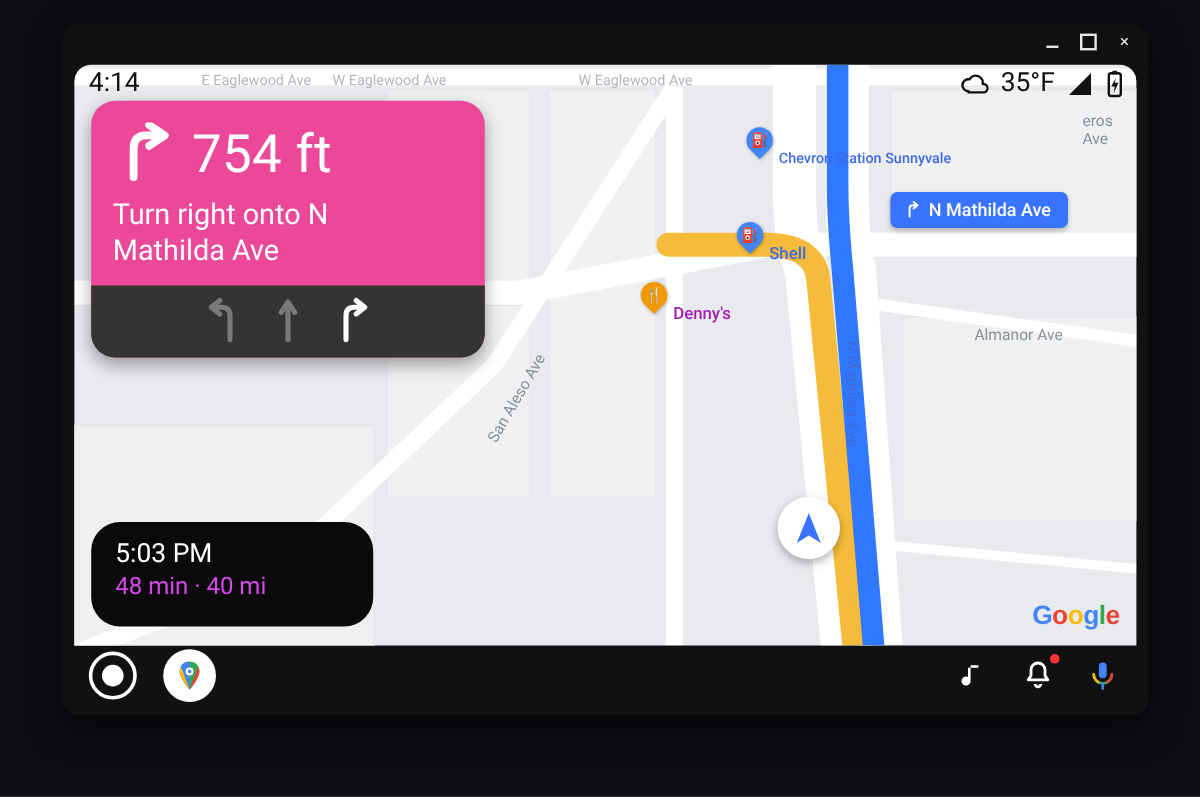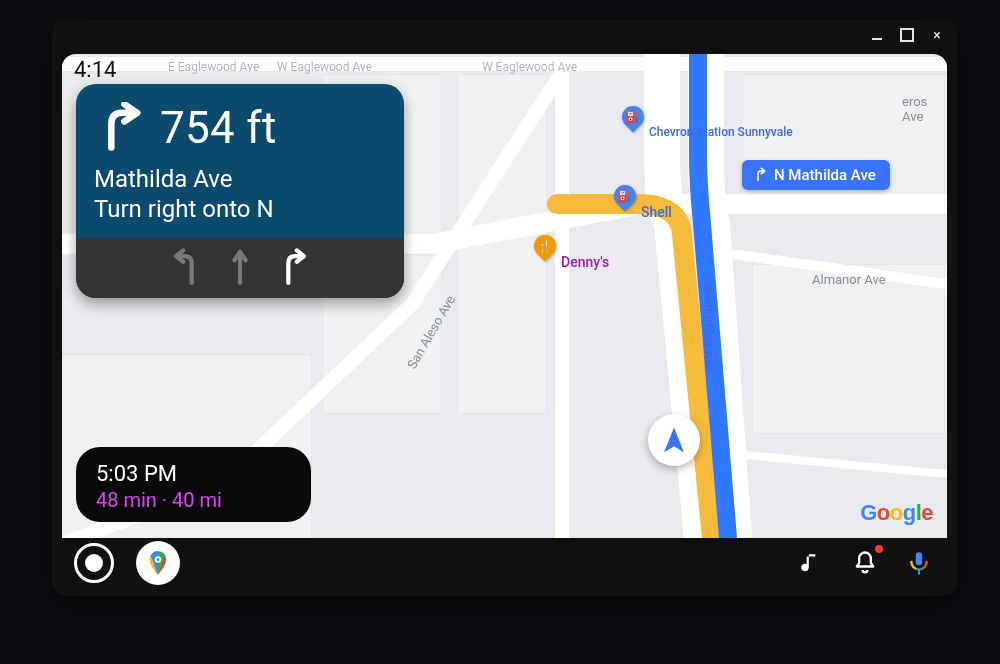--- a/index.html
+++ b/index.html
@@ -40,36 +40,36 @@
   .street1{ left:90px;margin-left:16px;}
   .street2{ left:215px;}
   .street3{ left:420px;}
 
   .topstatus { position:absolute; top:3px; right:10px; display:flex; align-items:center; gap:10px; color:#111; font-size:22px;}
   .clock { position:absolute; top:3px; left:12px; color:#111; font-size:22px;}
 
   
   .navcard {
     position:absolute; left:14px; top:30px; width:328px;
-    background:#0c4a6e; color:#fff; border-radius:20px; padding:18px 18px 0 18px;
+    background:#ec4899; color:#fff; border-radius:20px; padding:18px 18px 0 18px;
     box-shadow:0 6px 14px rgba(0,0,0,.35);
   }
   .navhead { display:flex; align-items:center; gap:14px;}
   .navdist { font-size:44px; font-weight:400; letter-spacing:.3px;}
   .navcard .instr { font-size:24px; line-height:1.25; margin-top:10px;}
   .lanes {
     margin:14px -18px 0 -18px; padding:8px 0 12px 0;
     background:#343434; border-radius:0 0 20px 20px;
     display:flex; justify-content:center; gap:20px;
   }
 
   
   .etacard {
     position:absolute; left:14px; bottom:16px; width:235px;
-    background:#0a0a0a; color:#fff; border-radius:24px; padding:14px 20px 10px 20px;
+    background:#0a0a0a; color:#fff; border-radius:24px; padding:14px 20px 22px 20px;
   }
   .etatime{font-size:22px;}
   .etasub{font-size:20px; color:#d946ef; margin-top:2px;}
 
   
   .poi { position:absolute; display:flex; align-items:center; gap:5px; font-size:14px;}
   .poi .pin { width:22px; height:22px; border-radius:50% 50% 50% 0; transform:rotate(-45deg); display:flex; align-items:center; justify-content:center; box-shadow:0 1px 3px rgba(0,0,0,.3);}
   .poi .pin span{ transform:rotate(45deg); color:#fff; font-size:12px; }
   .poi.chevron .pin{ background:#4285f4;}
   .poi.shell .pin{ background:#4285f4;}
@@ -151,20 +151,34 @@
       <path d="M 670 200 L 885 230" stroke="#ffffff" stroke-width="10" fill="none"></path>
       <path d="M 672 400 L 885 420" stroke="#ffffff" stroke-width="8" fill="none"></path>
     </svg>
 
     <span class="street1">E Eaglewood Ave</span>
     <span class="street2">W Eaglewood Ave</span>
     <span class="street3">W Eaglewood Ave</span>
 
     <div class="clock">4:14</div>
 
+    <div class="topstatus">
+      <svg width="24" height="24" viewBox="0 0 24 24">
+        <path d="M7 18a5 5 0 1 1 .9-9.92A6 6 0 0 1 19 12h.5a3.5 3.5 0 0 1 0 7H7z" fill="none" stroke="#111" stroke-width="2" stroke-linejoin="round"></path>
+      </svg>
+      <span>35°F</span>
+      <svg width="22" height="22" viewBox="0 0 24 24">
+          <path d="M2 22 L22 2 L22 22 Z" fill="#111"></path>
+        </svg>
+      <svg width="16" height="24" viewBox="0 0 16 24">
+        <rect x="3" y="3" width="10" height="19" rx="2" fill="none" stroke="#111" stroke-width="2"></rect>
+        <rect x="6" y="1" width="4" height="3" fill="#111"></rect>
+        <path d="M9 7 L5 14 H8 L7 20 L11 11 H8 Z" fill="#111"></path>
+      </svg>
+    </div>
 
     <span class="rlabel diag" style="left:342px; top:310px;">San Aleso Ave</span>
     <span class="rlabel diag" style="left:100px; top:460px;">Madrone Ave</span>
     <span class="rlabel blue" style="left:640px; top:230px;">N Mathilda Ave</span>
     <span class="rlabel" style="left:750px; top:218px;">Almanor Ave</span>
     <span class="rlabel" style="left:840px; top:40px;">eros Ave</span>
 
     <div class="poi chevron" style="left:560px; top:40px;">
       <div class="pin">
           <span>⛽</span>
@@ -192,22 +206,22 @@
     </div>
 
     <div class="navcard">
       <div class="navhead">
         <svg width="52" height="52" viewBox="0 0 24 24">
           <path d="M8 21 V10 Q8 5 13 5 H18 M14 1 L20 5 L14 9" fill="none" stroke="#fff" stroke-width="3" stroke-linecap="round" stroke-linejoin="round"></path>
         </svg>
         <span class="navdist">754 ft</span>
       </div>
       <div class="instr">
+        <div>Turn right onto N</div>
         <div>Mathilda Ave</div>
-        <div>Turn right onto N</div>
       </div>
       <div class="lanes">
         <svg width="34" height="40" viewBox="0 0 24 28">
             <path d="M16 26 V12 Q16 7 11 7 H7 M10 3 L5 7 L10 11" fill="none" stroke="#7a7a7a" stroke-width="3" stroke-linecap="round" stroke-linejoin="round"></path>
           </svg>
         <svg width="34" height="40" viewBox="0 0 24 28">
             <path d="M12 26 V6 M8 10 L12 4 L16 10" fill="none" stroke="#7a7a7a" stroke-width="3" stroke-linecap="round" stroke-linejoin="round"></path>
           </svg>
         <svg width="34" height="40" viewBox="0 0 24 28">
             <path d="M8 26 V12 Q8 7 13 7 H17 M14 3 L19 7 L14 11" fill="none" stroke="#ffffff" stroke-width="3" stroke-linecap="round" stroke-linejoin="round"></path>

